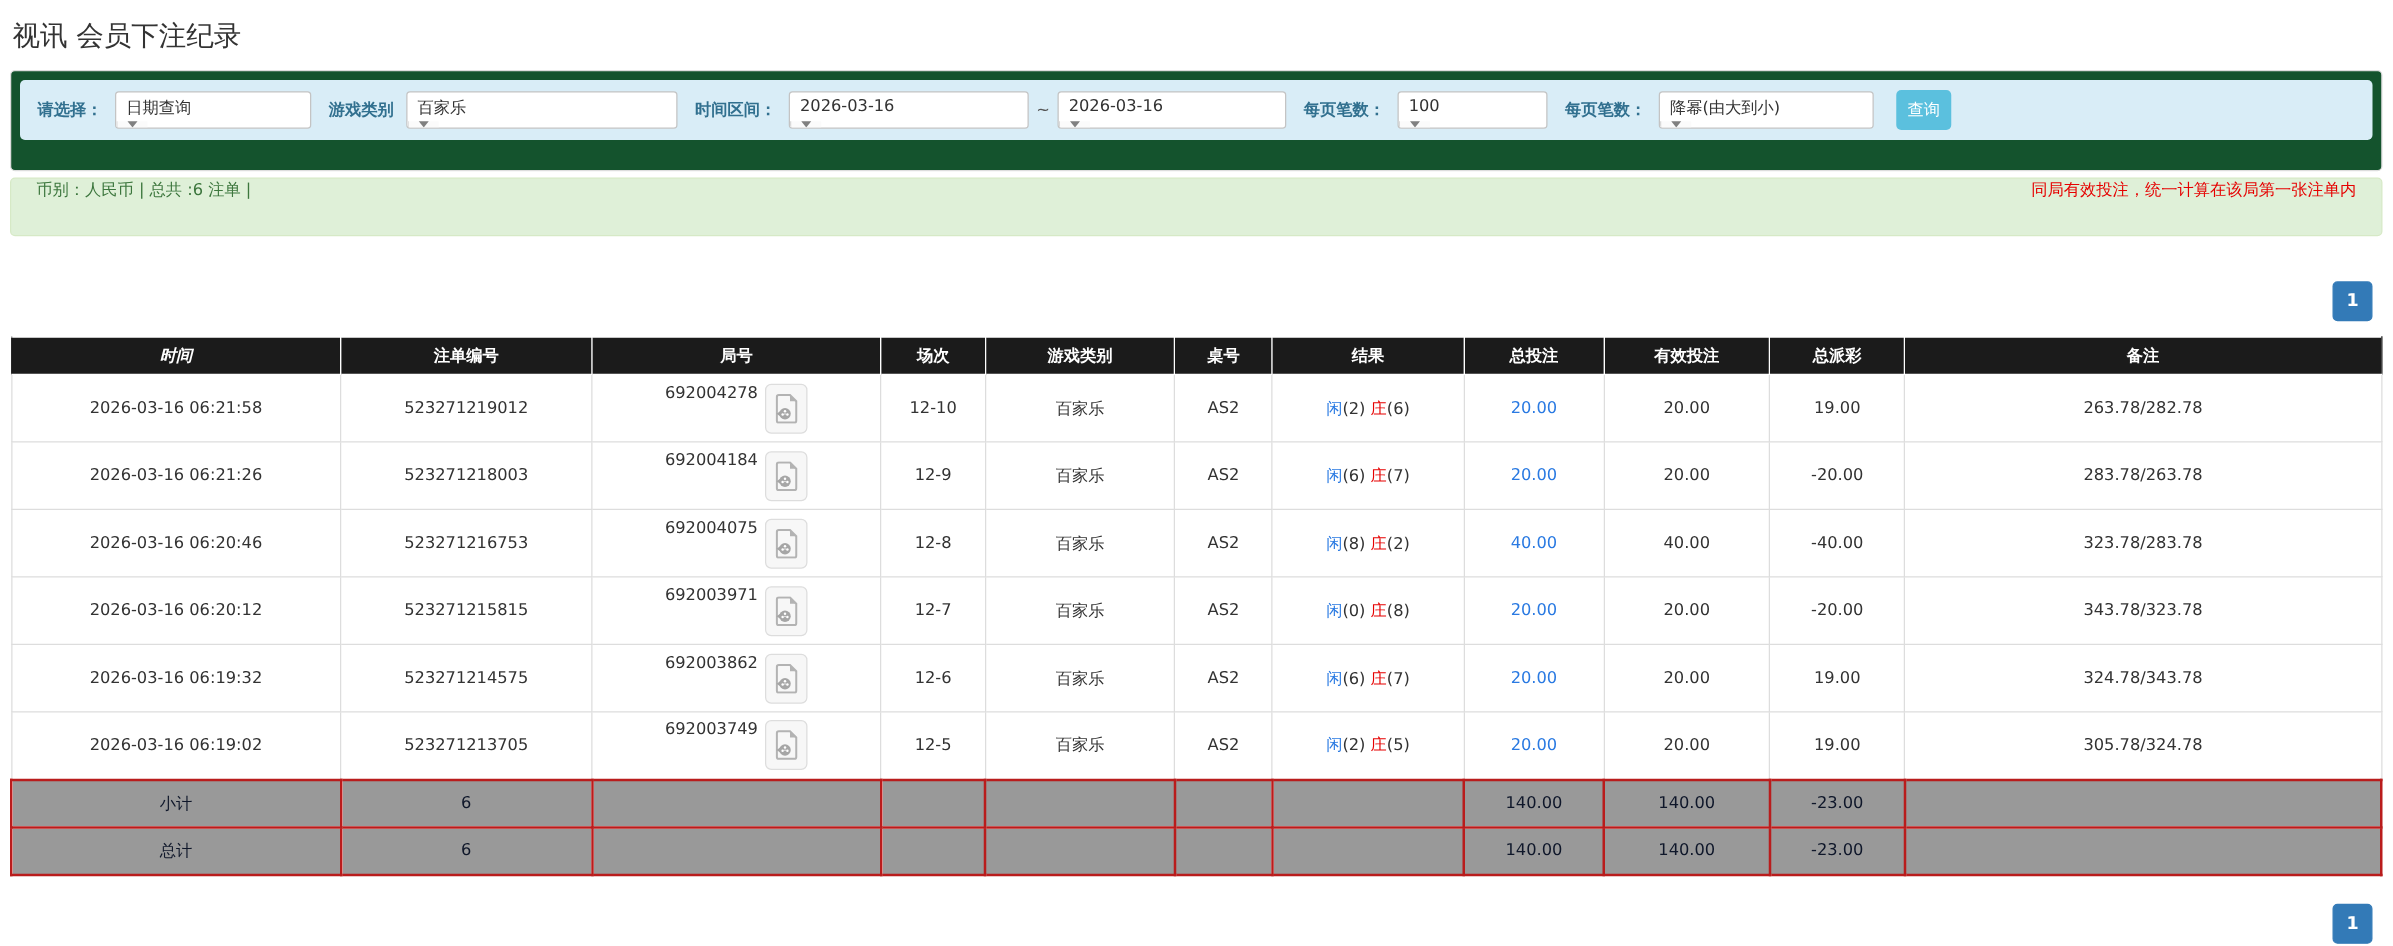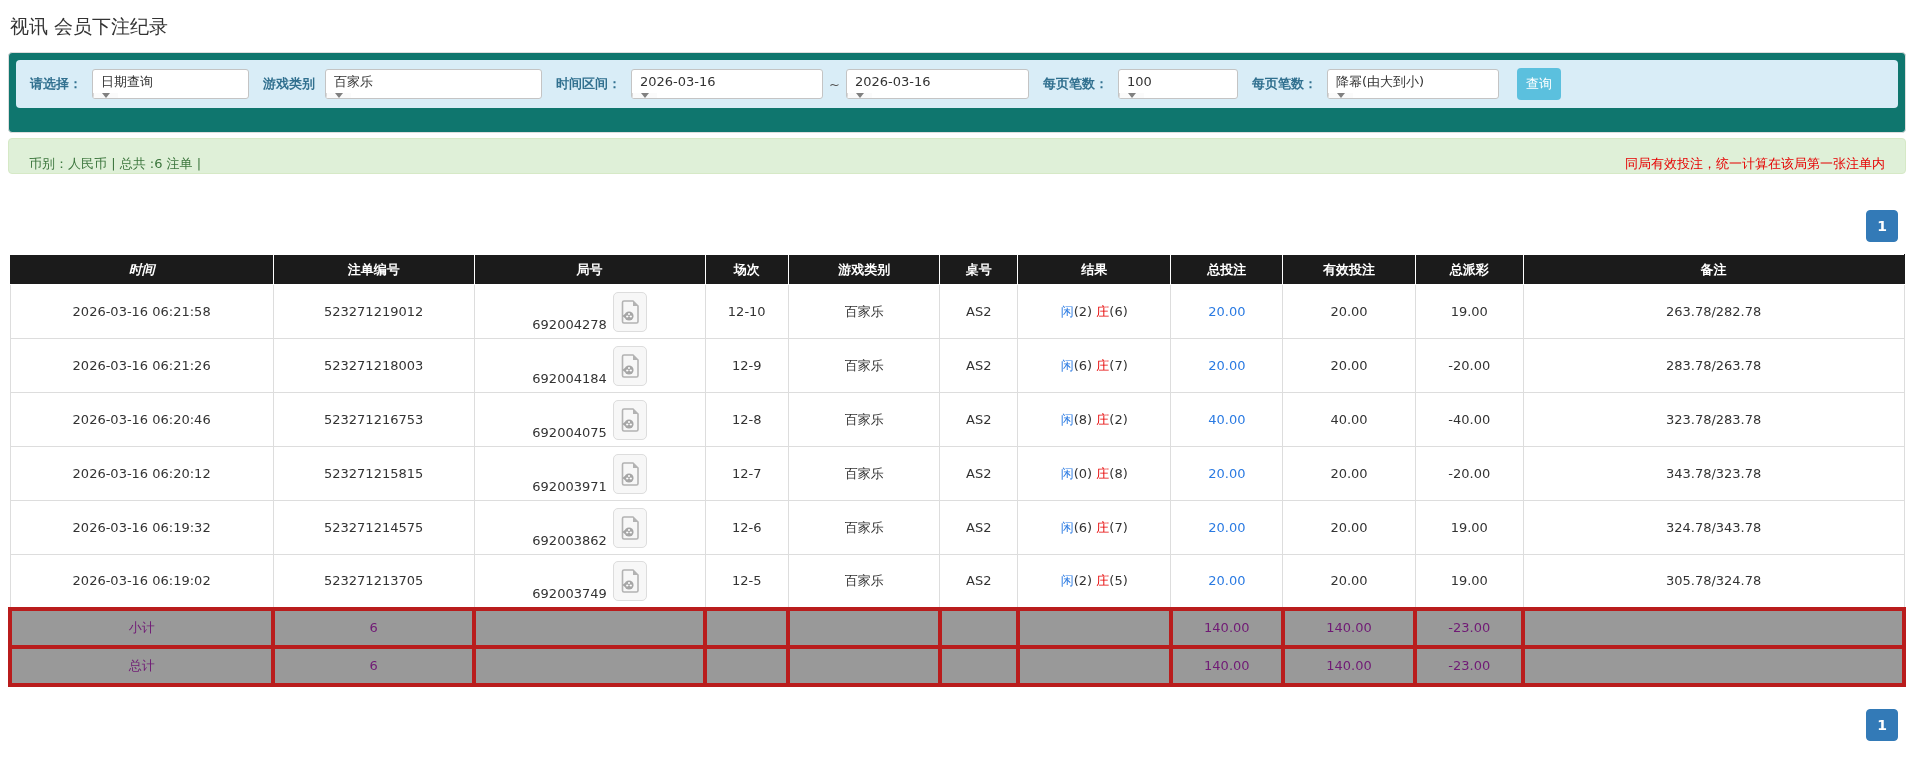--- a/index.html
+++ b/index.html
@@ -9,23 +9,23 @@
     --summary-bg:#dff0d8; --summary-border:#d6e9c6; --summary-text:#3c763d;
     --label-blue:#31708f; --note-red:#e60000;
   }
   *{box-sizing:border-box;}
   html,body{margin:0;padding:0;}
   body{
     width:1914px;height:757px;overflow:hidden;background:#fff;
     font-family:"DejaVu Sans","Liberation Sans",sans-serif;color:#333;font-size:13px;
   }
   .page{padding:0 8px;}
-  .page-title{font-size:19px;font-weight:400;color:#333;margin:14px 2px 12px 2px;}
+  .page-title{font-size:22px;font-weight:400;color:#333;margin:14px 2px 12px 2px;}
   
-  .filter-panel{border:1px solid #ddd;border-radius:4px;background:#0f766e;padding:7px 7px 24px 7px;}
+  .filter-panel{border:1px solid #ddd;border-radius:4px;background:#14532d;padding:7px 7px 24px 7px;}
   .filter-bar{
     background:var(--filter-bg);border-radius:4px;height:48px;
     display:flex;align-items:center;padding:0 12px;white-space:nowrap;
   }
   .flabel{color:var(--label-blue);font-weight:bold;margin:0 10px 0 14px;}
   .flabel:first-child{margin-left:2px;}
   .tilde{color:#555;margin:0 6px;}
   .combo{
     display:flex;align-items:stretch;height:30px;background:#fff;
     border:1px solid #c4c4c4;border-radius:3px;overflow:hidden;cursor:pointer;flex-direction:column;
@@ -40,21 +40,21 @@
     border-right:4px solid transparent;border-top:5px solid #808080;
   }
   .search-btn{
     margin-left:18px;height:32px;width:44px;border:0;border-radius:4px;
     background:var(--button-cyan);color:#fff;font-size:13px;cursor:pointer;
     font-family:inherit;
   }
   
   .summary-bar{
     margin-top:5px;background:var(--summary-bg);border:1px solid var(--summary-border);
-    border-radius:4px;height:36px;display:flex;align-items:flex-end;
+    border-radius:4px;height:47px;display:flex;align-items:flex-start;
     justify-content:space-between;padding:0 20px;
   }
   .summary-left{color:var(--summary-text);}
   .summary-note{color:var(--note-red);}
   
   .pager{display:flex;justify-content:flex-end;padding-right:8px;}
   .pager.top{margin:36px 0 12px 0;}
   .pager.bottom{margin:22px 0 0 0;}
   .page-btn{
     width:32px;height:32px;border:1px solid var(--accent-blue);border-radius:4px;
@@ -67,27 +67,27 @@
     background:var(--header-bg);color:#fff;font-weight:bold;height:30px;
     border:1px solid #fff;font-size:13px;
   }
   table.records thead th:first-child{border-left:1px solid var(--header-bg);font-style:italic;}
   table.records thead th:last-child{border-right:1px solid var(--header-bg);}
   table.records td{
     border:1px solid #ddd;text-align:center;height:54px;color:#333;
     overflow:hidden;white-space:nowrap;
   }
   tr.footer-row td{
-    background:var(--footer-bg);color:#701a75;border:4px solid #b91c1c;height:38px;
+    background:var(--footer-bg);color:#0f172a;border:2px solid #b91c1c;height:38px;
   }
   .bet-link{color:var(--link-blue);cursor:pointer;}
   .p-label{color:var(--player-blue);}
   .b-label{color:var(--banker-red);}
   .neg{color:var(--negative-red);}
-  .round-wrap{display:inline-flex;align-items:flex-end;gap:6px;}
+  .round-wrap{display:inline-flex;align-items:flex-start;gap:6px;}
   .video-btn{
     display:inline-flex;align-items:center;justify-content:center;
     width:34px;height:40px;background:#f7f7f7;border:1px solid #ddd;
     border-radius:5px;cursor:pointer;padding:0;
   }
 </style>
 </head>
 <body>
 
 <div class="page">

